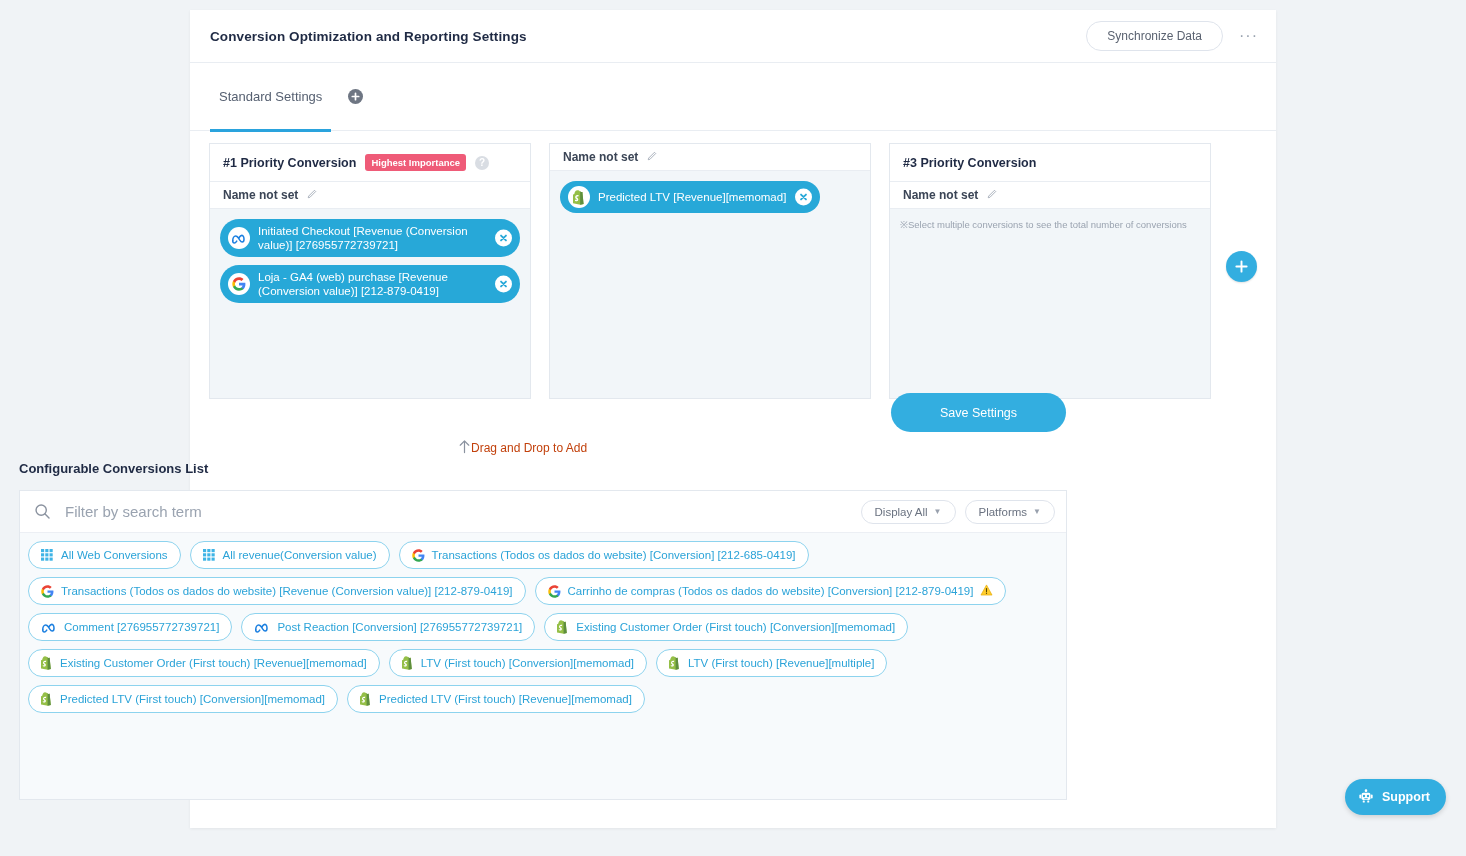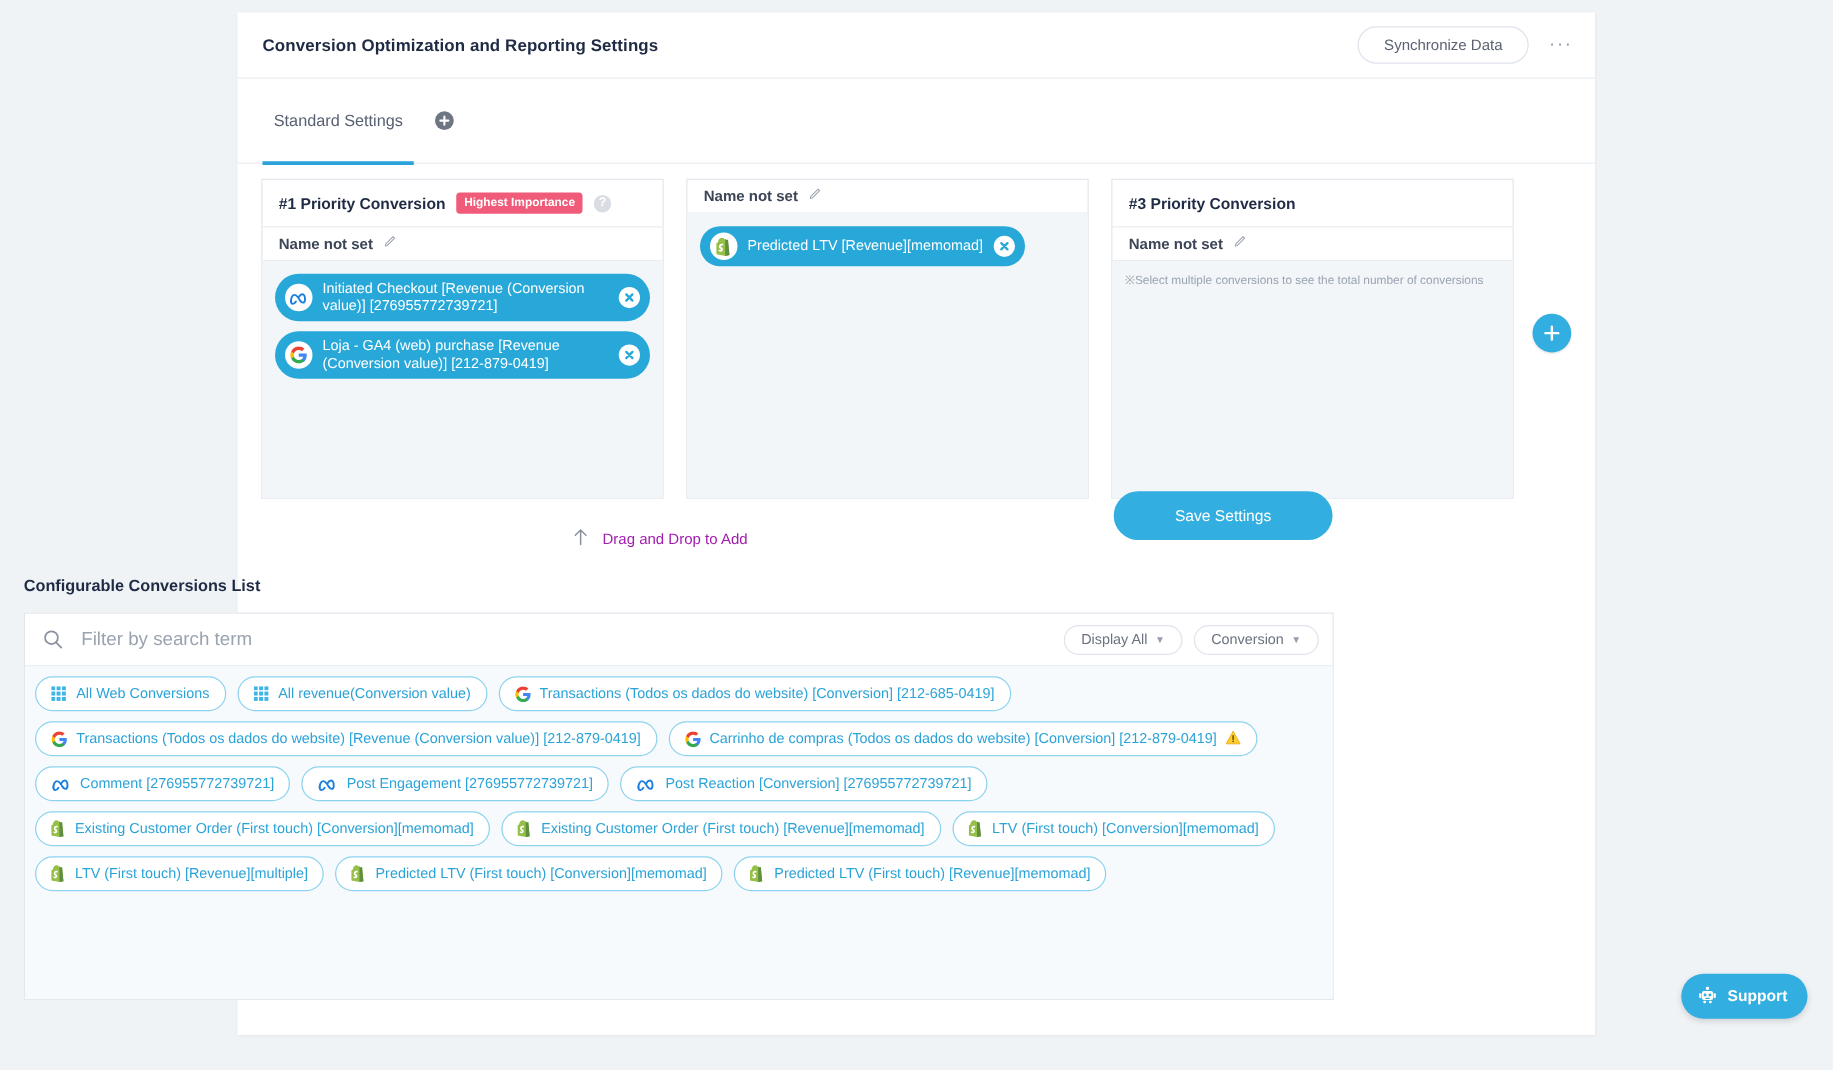--- a/index.html
+++ b/index.html
@@ -183,23 +183,23 @@
     border-radius: 20px;
     background: #33aee0;
     color: #ffffff;
     border: none;
     font-size: 12.5px;
     font-family: "Liberation Sans", sans-serif;
     cursor: pointer;
   }
   .drag-hint {
     position: absolute;
-    left: 458px; top: 422px;
-    display: flex; align-items: center; gap: 11px;
-    font-size: 12px; color: #a21caf;
+    left: 458px; top: 439px;
+    display: flex; align-items: center; gap: 0;
+    font-size: 12px; color: #c2410c;
   }
   .drag-hint .arrow { font-size: 14px; color: #8a929f; }
 
   
   .list-title {
     position: absolute;
     left: 19px; top: 461px;
     font-size: 13px; font-weight: bold; color: #1f2a44;
   }
   .list-box {
@@ -429,21 +429,21 @@
             <path d="M11.7 11.7l4.2 4.2" stroke="#8a929f" stroke-width="1.5" stroke-linecap="round"></path>
           </svg>
       </span>
       <input class="search-input" type="text" placeholder="Filter by search term" style="">
       <div class="filters">
         <div class="filter-btn">
           <span>Display All</span>
           <span class="caret">▼</span>
         </div>
         <div class="filter-btn">
-          <span>Conversion</span>
+          <span>Platforms</span>
           <span class="caret">▼</span>
         </div>
       </div>
     </div>
 
     <div class="chips-area" id="chips-area">
         <div class="chip">
           <span class="ico">
             <svg width="13" height="13" viewBox="0 0 14 14">
               <rect x="0" y="0" width="3.4" height="3.4" fill="#3fb4e6"></rect>
@@ -514,29 +514,20 @@
             </svg></span>
         </div>
         <div class="chip">
           <span class="ico">
             <svg width="16" height="11" viewBox="0 0 24 16">
               <path d="M2.6 11.5c0-3.9 1.9-7.4 4.4-7.4 1.4 0 2.5 .8 4.2 3.2 .7 1 1.4 2.1 2 3.1 1.4 2.2 2.3 3 3.6 3 1.8 0 2.7-1.6 2.7-4.2 0-2.9-1.1-5.9-3.2-5.9-1.4 0-2.7 1-4.4 3.5" fill="none" stroke="#1b7fe0" stroke-width="2.3" stroke-linecap="round"></path>
               <path d="M2.6 11.5c0 2.2 .9 3.4 2.4 3.4 1.2 0 2.1-.6 3.6-2.9" fill="none" stroke="#1b7fe0" stroke-width="2.3" stroke-linecap="round"></path>
             </svg>
           </span>
           <span>Comment [276955772739721]</span>
-        </div>
-        <div class="chip">
-          <span class="ico">
-            <svg width="16" height="11" viewBox="0 0 24 16">
-              <path d="M2.6 11.5c0-3.9 1.9-7.4 4.4-7.4 1.4 0 2.5 .8 4.2 3.2 .7 1 1.4 2.1 2 3.1 1.4 2.2 2.3 3 3.6 3 1.8 0 2.7-1.6 2.7-4.2 0-2.9-1.1-5.9-3.2-5.9-1.4 0-2.7 1-4.4 3.5" fill="none" stroke="#1b7fe0" stroke-width="2.3" stroke-linecap="round"></path>
-              <path d="M2.6 11.5c0 2.2 .9 3.4 2.4 3.4 1.2 0 2.1-.6 3.6-2.9" fill="none" stroke="#1b7fe0" stroke-width="2.3" stroke-linecap="round"></path>
-            </svg>
-          </span>
-          <span>Post Engagement [276955772739721]</span>
         </div>
         <div class="chip">
           <span class="ico">
             <svg width="16" height="11" viewBox="0 0 24 16">
               <path d="M2.6 11.5c0-3.9 1.9-7.4 4.4-7.4 1.4 0 2.5 .8 4.2 3.2 .7 1 1.4 2.1 2 3.1 1.4 2.2 2.3 3 3.6 3 1.8 0 2.7-1.6 2.7-4.2 0-2.9-1.1-5.9-3.2-5.9-1.4 0-2.7 1-4.4 3.5" fill="none" stroke="#1b7fe0" stroke-width="2.3" stroke-linecap="round"></path>
               <path d="M2.6 11.5c0 2.2 .9 3.4 2.4 3.4 1.2 0 2.1-.6 3.6-2.9" fill="none" stroke="#1b7fe0" stroke-width="2.3" stroke-linecap="round"></path>
             </svg>
           </span>
           <span>Post Reaction [Conversion] [276955772739721]</span>
         </div>

